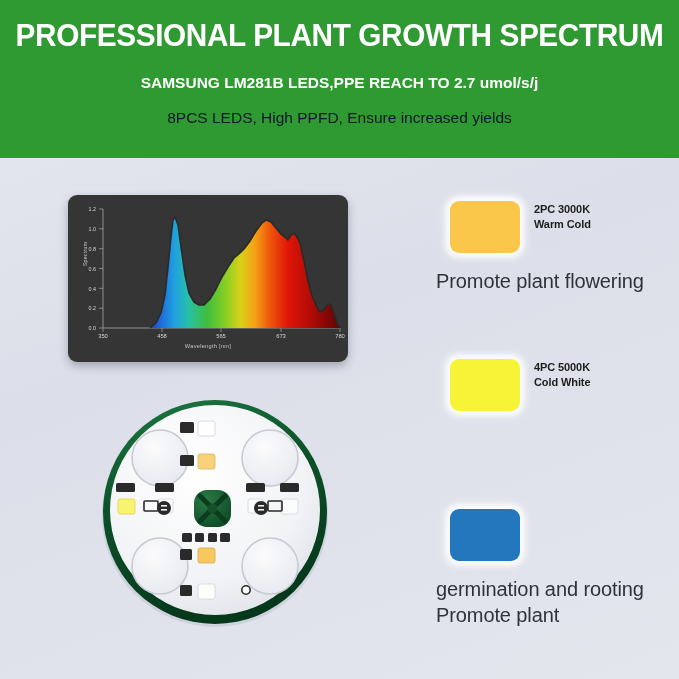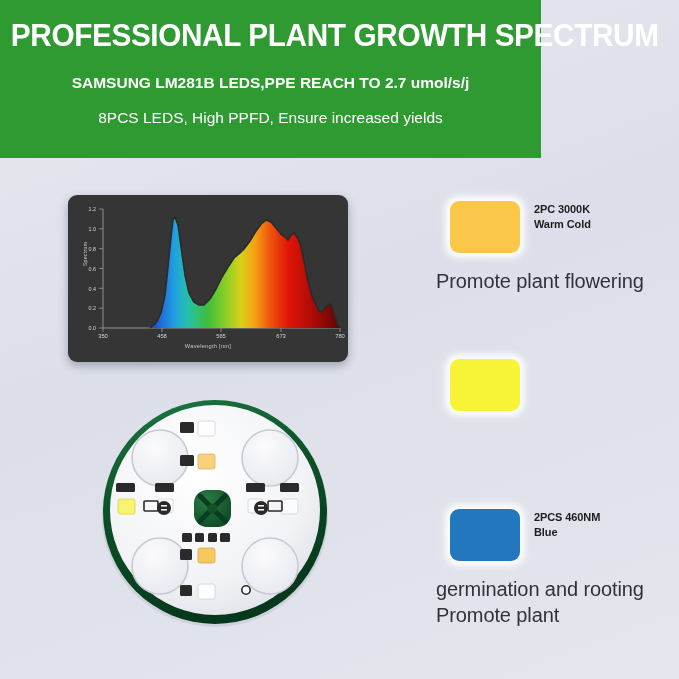--- a/index.html
+++ b/index.html
@@ -5,26 +5,26 @@
   html,body{margin:0;padding:0;}
   body{
     width:679px;height:679px;overflow:hidden;
     font-family:"Liberation Sans", sans-serif;
     background:#e2e5ec;
   }
   #page{position:relative;width:679px;height:679px;overflow:hidden;
     background:linear-gradient(160deg,#e7e9f0 0%,#dcdfe9 45%,#e4e6ee 100%);}
 
   
-  .header{position:absolute;left:0;top:0;width:541px;height:158px;
+  .header{position:absolute;left:0;top:0;width:679px;height:158px;
     background:#2f9a32;box-sizing:border-box;padding-top:20px;text-align:center;}
   .hdr-title{font-size:31px;font-weight:bold;color:#ffffff;letter-spacing:-0.4px;
     line-height:1.05;white-space:nowrap;transform:scaleX(0.96);transform-origin:center;}
   .hdr-sub1{margin-top:21px;font-size:15.5px;color:#ffffff;font-weight:700;white-space:nowrap;}
-  .hdr-sub2{margin-top:17px;font-size:15.5px;color:#ffffff;font-weight:400;white-space:nowrap;}
+  .hdr-sub2{margin-top:17px;font-size:15.5px;color:#0f172a;font-weight:400;white-space:nowrap;}
 
   
   .chart-panel{position:absolute;left:68px;top:195px;width:280px;height:167px;
     background:#353535;border-radius:9px;
     box-shadow:0 4px 10px rgba(40,45,60,.33);overflow:hidden;}
   .chart-inner{position:absolute;left:0;top:0;width:280px;height:167px;}
   .chart-svg{position:absolute;left:0;top:0;}
   .yaxis-title{position:absolute;left:-13px;top:56px;width:60px;text-align:center;
     font-size:5.2px;color:#c9c9c9;transform:rotate(-90deg);letter-spacing:.3px;}
   .xaxis-title{position:absolute;left:0;top:148px;width:280px;text-align:center;
@@ -243,31 +243,31 @@
           <div>Warm Cold</div>
         </div>
       </div>
       <div class="card-desc">Promote plant flowering</div>
     </div>
 
     <div class="card c1">
       <div class="card-row">
         <div class="swatch-glow"></div>
         <div class="swatch" style="background:#f7f437;"></div>
+        <div class="card-label">
+          <div>4PC 5000K</div>
+          <div>Cold White</div>
+        </div>
       </div>
     </div>
 
     <div class="card c2">
       <div class="card-row">
         <div class="swatch-glow"></div>
         <div class="swatch" style="background:#2377bd;"></div>
-        <div class="card-label">
-          <div>2PCS 460NM</div>
-          <div>Blue</div>
-        </div>
       </div>
       <div class="card-desc">
         <div>germination and rooting</div>
         <div>Promote plant</div>
       </div>
     </div>
 
   </div>
 
 </div>

